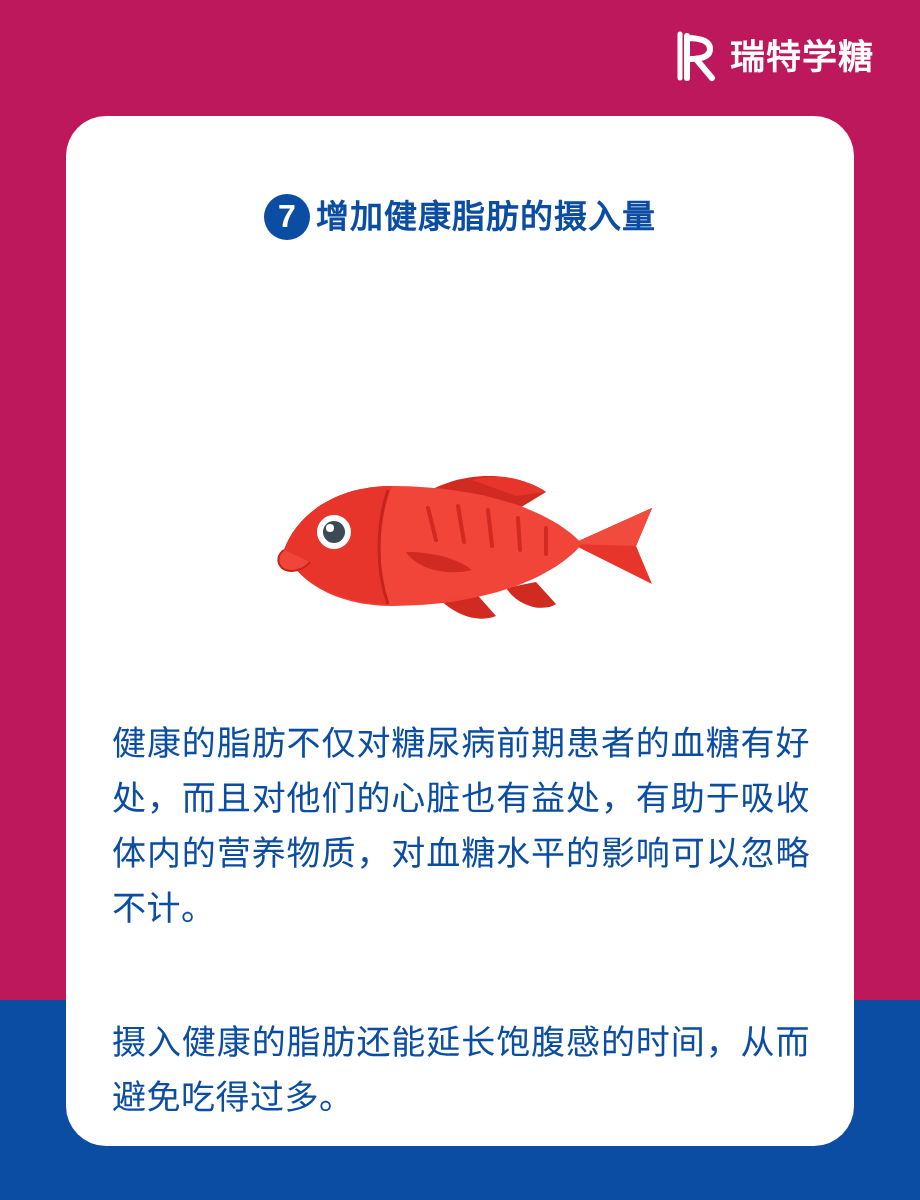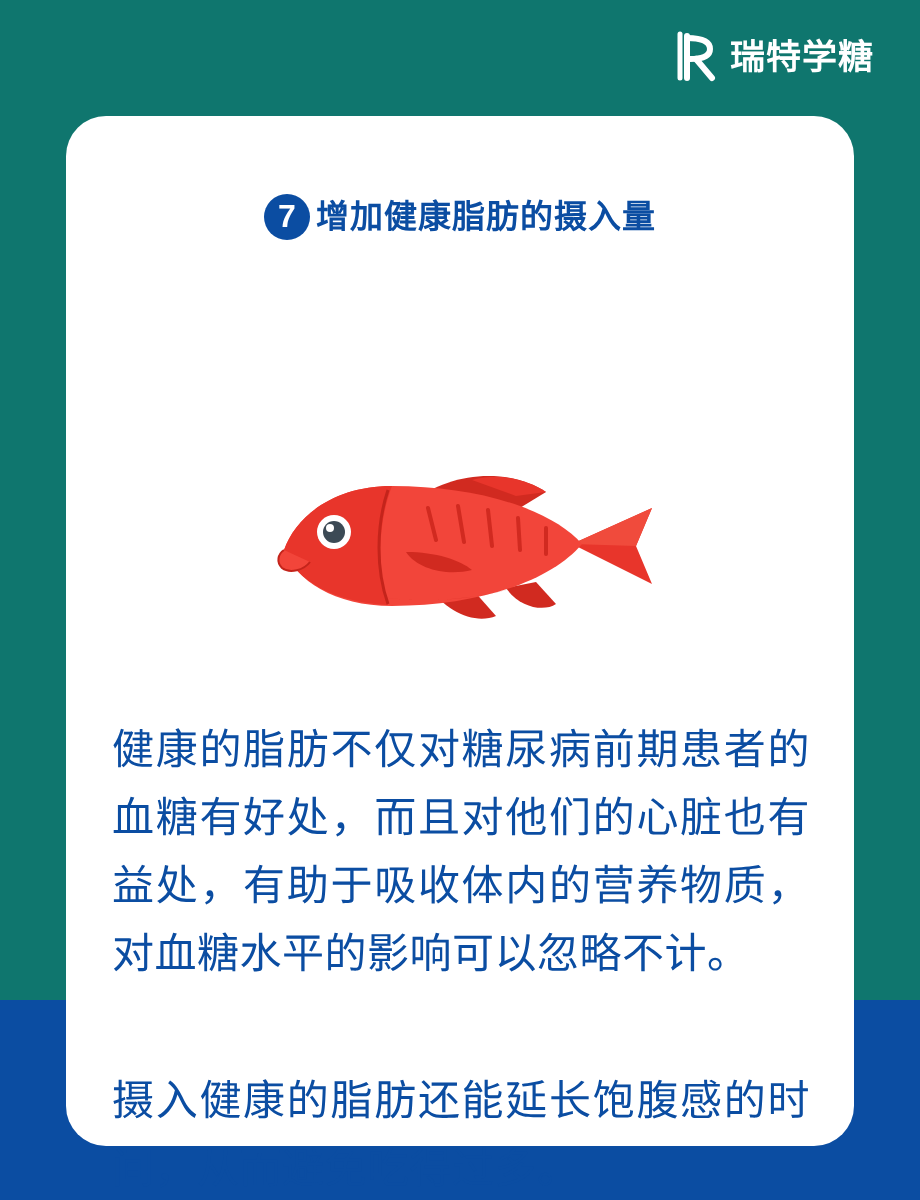--- a/index.html
+++ b/index.html
@@ -11,21 +11,21 @@
     height: 1200px;
     background: #0B4DA2;
     font-family: "Liberation Sans", "DejaVu Sans", sans-serif;
     overflow: hidden;
   }
 
   .poster {
     position: relative;
     width: 920px;
     height: 1000px;
-    background: #0f766e;
+    background: #be185d;
     box-sizing: border-box;
     padding-left: 16px;
   }
 
   
   .brand {
     position: absolute;
     top: 30px;
     right: 46px;
     display: flex;
@@ -109,21 +109,21 @@
 
   
   .body-copy {
     position: absolute;
     left: 46px;
     right: 44px;
     top: 600px;
   }
   .paragraph {
     color: #0B4DA2;
-    font-size: 42px;
+    font-size: 34px;
     line-height: 1.62;
     letter-spacing: 0.5px;
     text-align: justify;
     margin: 0;
   }
   .paragraph + .paragraph {
     margin-top: 79px;
   }
 </style>
 </head>

